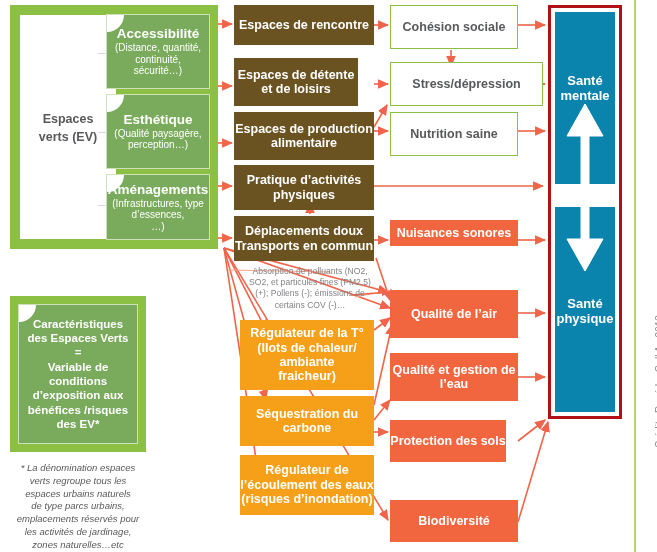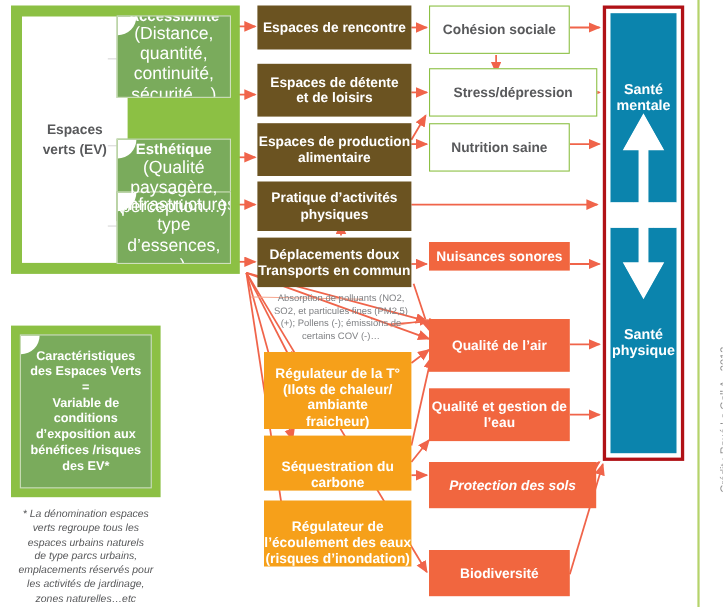--- a/index.html
+++ b/index.html
@@ -10,31 +10,31 @@
        justify-content:center;text-align:center;line-height:1.15;}
   
   .green-frame{background:#8cc044;}
   .white-inner{background:#ffffff;}
   .green-card{background:#7aab5c;color:#ffffff;border:1px solid #cfe0bd;
               overflow:hidden;}
   .green-card .notch{position:absolute;left:0;top:0;width:17px;height:17px;
               background:#ffffff;border-bottom-right-radius:17px;}
   .green-card .gc-txt{position:relative;z-index:2;padding:2px 4px;width:100%;}
   .gc-title{font-weight:bold;font-size:13.5px;display:block;}
-  .gc-sub{font-size:16px;display:block;}
+  .gc-sub{font-size:10px;display:block;}
   .ev-label{color:#58595b;font-weight:bold;font-size:12.5px;}
   
   .brown{background:#6b5321;color:#ffffff;font-weight:bold;font-size:12.5px;}
   
   .wgreen{background:#ffffff;border:1.6px solid #8cc044;color:#58595b;
           font-weight:bold;font-size:12.5px;}
   
   .salmon{background:#f1663f;color:#ffffff;font-weight:bold;font-size:12.5px;}
   
-  .amber{background:#f6a01a;color:#ffffff;font-weight:bold;font-size:12.5px;align-items:flex-end;}
+  .amber{background:#f6a01a;color:#ffffff;font-weight:bold;font-size:12.5px;}
   
   .red-frame{border:3px solid #b01116;background:#ffffff;}
   .blue{background:#0b84ad;color:#ffffff;font-weight:bold;font-size:13px;}
   
   .footnote{position:absolute;color:#58595b;font-size:9.5px;font-style:italic;
             text-align:center;line-height:1.35;}
   .annot{position:absolute;color:#808285;font-size:8.6px;text-align:center;
          line-height:1.3;}
   .credit{position:absolute;color:#8c8c8c;font-size:10px;
           transform:rotate(-90deg);transform-origin:left top;white-space:nowrap;}
@@ -129,21 +129,21 @@
 
   <div class="box green-card" style="left:106px;top:14px;width:104px;height:75px;">
     <span class="notch"></span>
     <span class="gc-txt">
       <span class="gc-title">Accessibilité</span>
       <span class="gc-sub">(Distance, quantité,</span>
       <span class="gc-sub">continuité, sécurité…)</span>
     </span>
   </div>
 
-  <div class="box green-card" style="left:106px;top:94px;width:104px;height:75px;margin-top:32px;">
+  <div class="box green-card" style="left:106px;top:94px;width:104px;height:75px;">
     <span class="notch"></span>
     <span class="gc-txt">
       <span class="gc-title">Esthétique</span>
       <span class="gc-sub">(Qualité  paysagère,</span>
       <span class="gc-sub">perception…)</span>
     </span>
   </div>
 
   <div class="box green-card" style="left:106px;top:174px;width:104px;height:66px;">
     <span class="notch"></span>
@@ -179,21 +179,21 @@
     <span style="display:block;">les activités de jardinage,</span>
     <span style="display:block;">zones naturelles…etc</span>
   </div>
 
   <div class="box brown" style="left:234px;top:5px;width:140px;height:40px;">
     <span>
       <span style="display:block;">Espaces de rencontre</span>
     </span>
   </div>
 
-  <div class="box brown" style="left:234px;top:58px;width:140px;height:48px;">
+  <div class="box brown" style="left:234px;top:58px;width:124px;height:48px;">
     <span>
       <span style="display:block;">Espaces de détente</span>
       <span style="display:block;">et de loisirs</span>
     </span>
   </div>
 
   <div class="box brown" style="left:234px;top:112px;width:140px;height:48px;">
     <span>
       <span style="display:block;">Espaces de production</span>
       <span style="display:block;">alimentaire</span>
@@ -265,21 +265,21 @@
     <span>Qualité de l’air</span>
   </div>
 
   <div class="box salmon" style="left:390px;top:353px;width:128px;height:48px;">
     <span>
       <span style="display:block;">Qualité et gestion de</span>
       <span style="display:block;">l’eau</span>
     </span>
   </div>
 
-  <div class="box salmon" style="left:390px;top:420px;width:152px;height:42px;font-style:italic;">
+  <div class="box salmon" style="left:390px;top:420px;width:116px;height:42px;">
     <span>Protection des sols</span>
   </div>
 
   <div class="box salmon" style="left:390px;top:500px;width:128px;height:42px;">
     <span>Biodiversité</span>
   </div>
 
   <div class="box red-frame" style="left:548px;top:5px;width:74px;height:414px;"></div>
 
   <div class="box blue" style="left:555px;top:12px;width:60px;height:172px;align-items:flex-start;">

